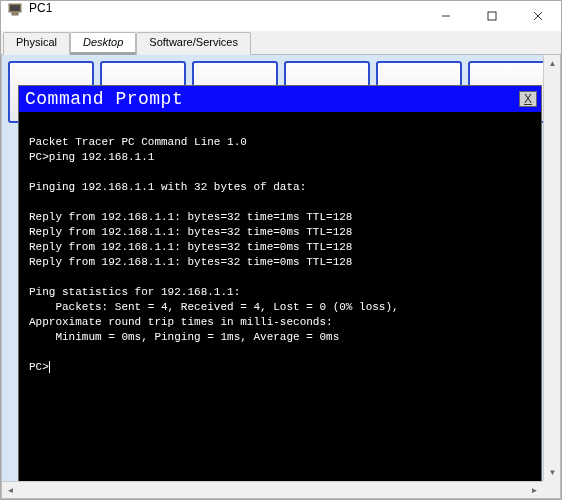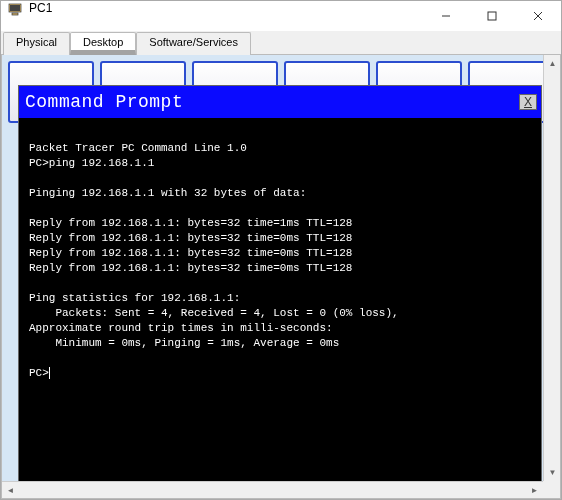--- a/index.html
+++ b/index.html
@@ -43,21 +43,22 @@
   border-bottom: none;
   background: #f0f0f0;
   margin-right: 0;
   border-radius: 2px 2px 0 0;
   position: relative;
   top: 1px;
 }
 .tab.active {
   background: #fff;
   top: 1px;
-  border-bottom: 5px solid #a3a3a3;
+  border-bottom: 3px solid #a3a3a3;
+  font-style: italic;
 }
 
 .content-area {
   flex: 1;
   background: #d6e6f5;
   position: relative;
   overflow: hidden;
   border: 1px solid #bbb;
   border-top: none;
 }
@@ -79,21 +80,21 @@
   top: 30px;
   left: 16px;
   width: 524px;
   height: 418px;
   border: 1px solid #666;
   background: #000;
   display: flex;
   flex-direction: column;
 }
 .term-titlebar {
-  height: 32px;
+  height: 26px;
   background: #0a0aff;
   color: #fff;
   font-family: "Consolas", "Courier New", monospace;
   font-size: 18px;
   display: flex;
   align-items: center;
   padding: 0 4px 0 6px;
 }
 .term-title { flex: 1; letter-spacing: 0.5px; }
 .term-close {

